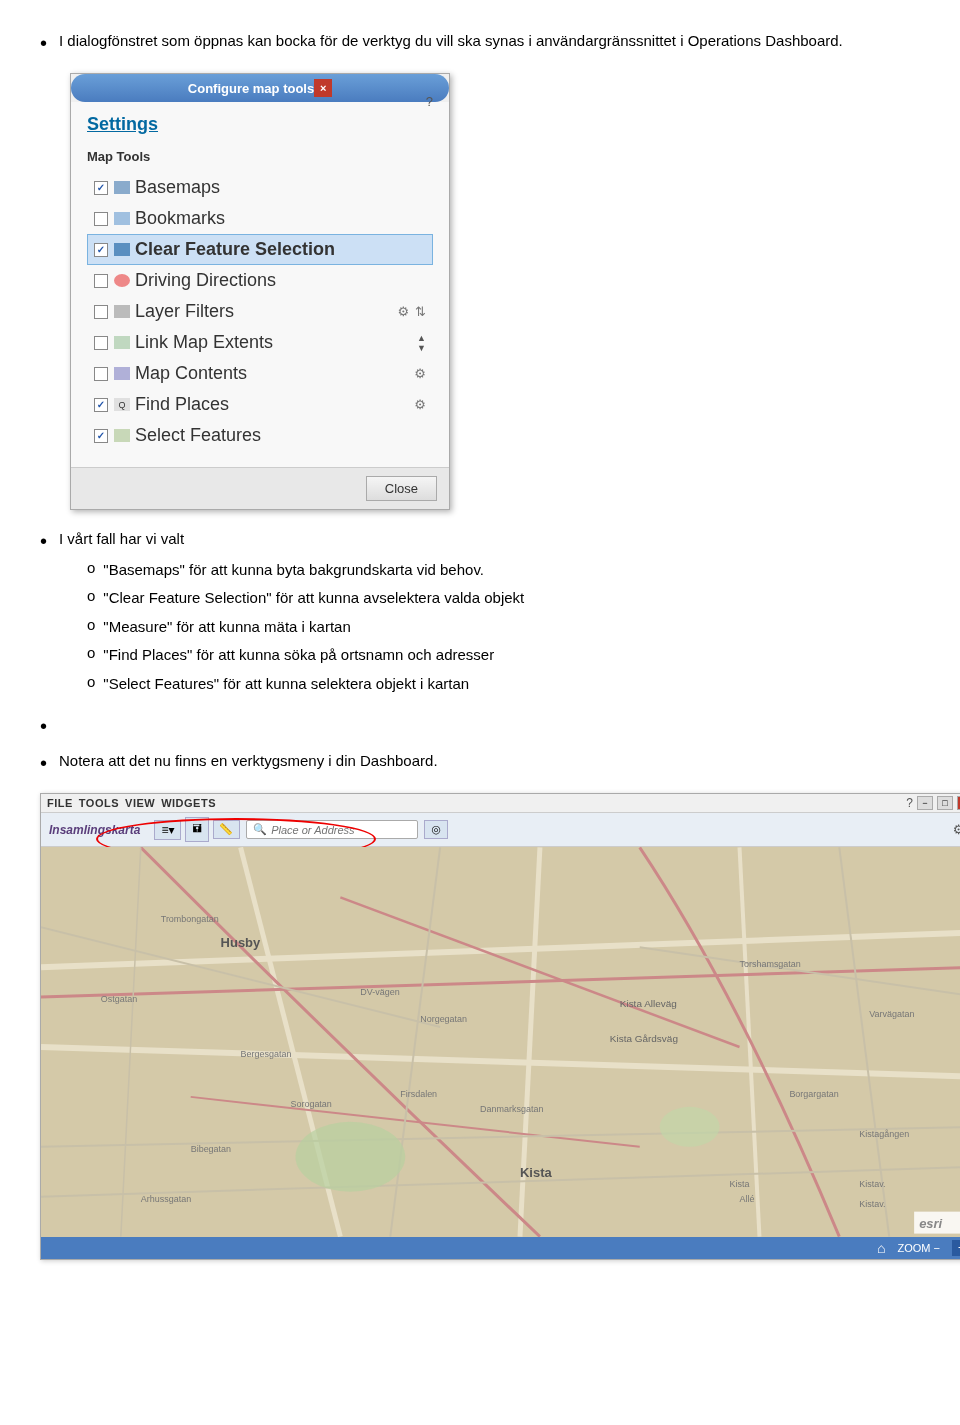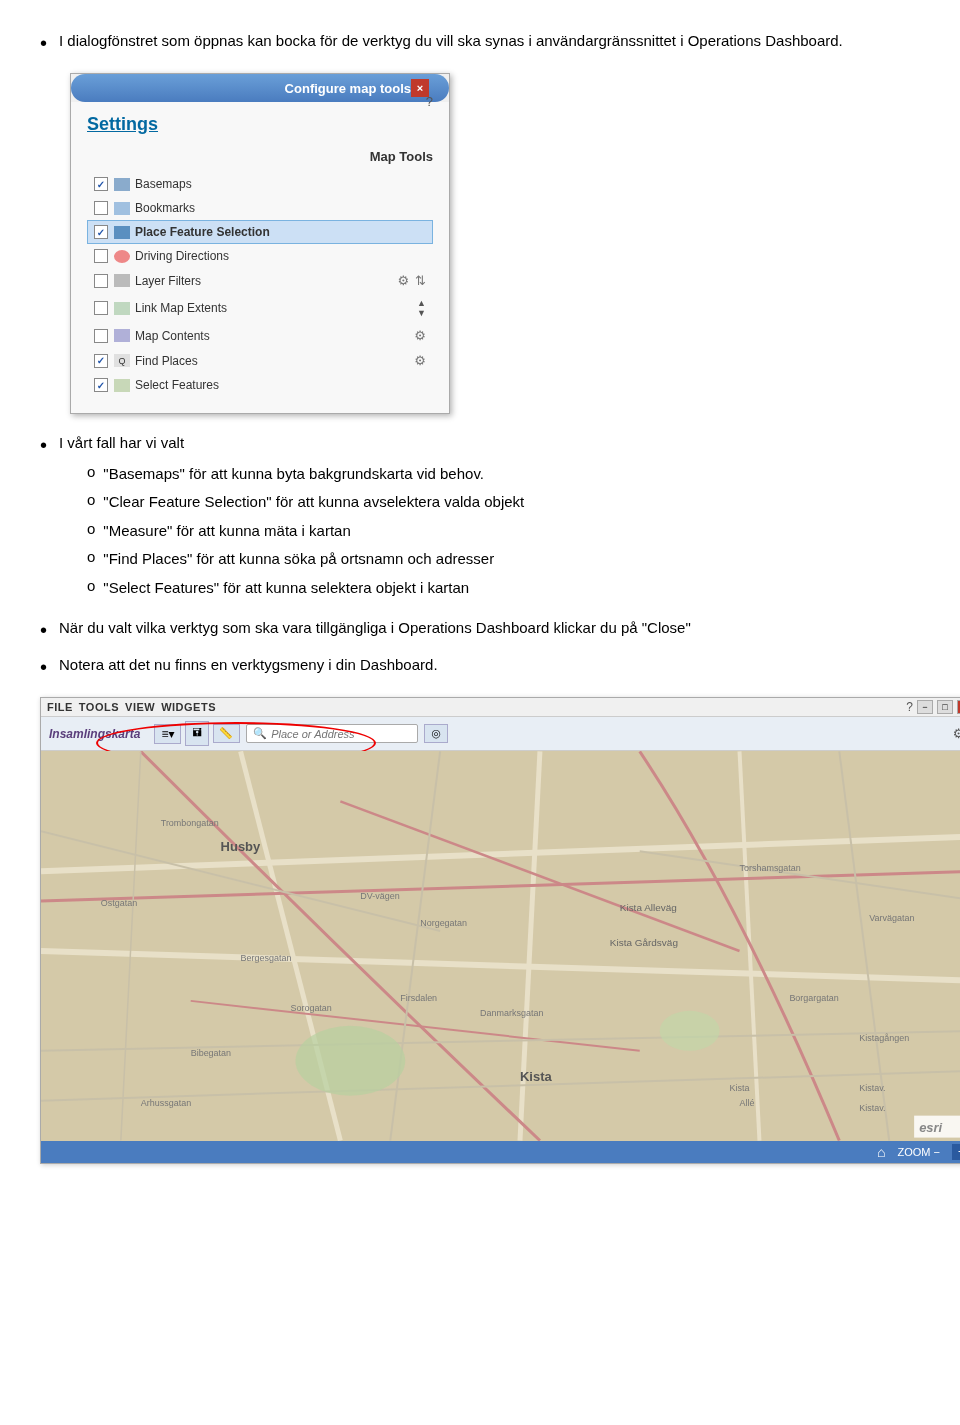--- a/index.html
+++ b/index.html
@@ -36,21 +36,21 @@
       width: 380px;
       border: 1px solid #aaa;
       background: #f0f0f0;
       box-shadow: 2px 2px 6px rgba(0,0,0,0.3);
     }
     .dialog-titlebar {
       background: linear-gradient(to bottom, #6a9fd8, #4a7cbf);
       padding: 5px 20px;
       display: flex;
       align-items: center;
-      justify-content: flex-end;
+      justify-content: center;
       border-radius: 14px;
     }
     .dialog-title-text {
       color: #fff;
       font-size: 13px;
       font-weight: bold;
     }
     .dialog-close-btn {
       background: #c0392b;
       color: #fff;
@@ -81,21 +81,20 @@
       color: #555;
       margin-top: -20px;
     }
     .dialog-section-title {
       font-size: 13px;
       font-weight: bold;
       color: #333;
       margin-bottom: 8px;
       margin-top: 6px;
       border-bottom: none;
-      text-align: right;
     }
     .dialog-items {
       list-style: none;
       padding: 0;
     }
     .dialog-item {
       display: flex;
       align-items: center;
       padding: 4px 6px;
       font-size: 13px;
@@ -128,21 +127,21 @@
     }
     .dialog-item .item-icon {
       width: 18px;
       height: 14px;
       background: #ccc;
       margin-right: 5px;
       flex-shrink: 0;
       display: inline-block;
     }
     .dialog-item .item-label {
-      font-size: 12px;
+      font-size: 18px;
     }
     .dialog-item .gear-icon {
       margin-left: auto;
       color: #777;
       font-size: 13px;
     }
     .dialog-footer {
       background: #e8e8e8;
       border-top: 1px solid #ccc;
       padding: 8px 12px;
@@ -349,21 +348,21 @@
 
         <li class="dialog-item">
           <span class="checkbox"></span>
           <span class="item-icon" style="background: #a0c0e0; width:16px; height:13px;"></span>
           <span class="item-label">Bookmarks</span>
         </li>
 
         <li class="dialog-item selected">
           <span class="checkbox checked"></span>
           <span class="item-icon" style="background: #5a8fc0; width:16px; height:13px;"></span>
-          <span class="item-label" style="font-weight:bold;">Place Feature Selection</span>
+          <span class="item-label" style="font-weight:bold;">Clear Feature Selection</span>
         </li>
 
         <li class="dialog-item">
           <span class="checkbox"></span>
           <span class="item-icon" style="background: #e88; width:16px; height:13px; border-radius:50%;"></span>
           <span class="item-label">Driving Directions</span>
         </li>
 
         <li class="dialog-item">
           <span class="checkbox"></span>
@@ -397,20 +396,23 @@
           <span class="item-label">Find Places</span>
           <span class="gear-icon">⚙</span>
         </li>
 
         <li class="dialog-item">
           <span class="checkbox checked"></span>
           <span class="item-icon" style="background: #c8d8b8; width:16px; height:13px;"></span>
           <span class="item-label">Select Features</span>
         </li>
       </ul>
+    </div>
+    <div class="dialog-footer">
+      <button class="dialog-close-button">Close</button>
     </div>
   </div>
 </div>
 
 <div class="bullet-item">
   <span class="bullet-dot">•</span>
   <div>
     <span class="bullet-text">I vårt fall har vi valt</span>
     <div class="sub-bullets">
       <div class="sub-bullet-item">
@@ -432,21 +434,20 @@
       <div class="sub-bullet-item">
         <span class="sub-bullet-label">o</span>
         <span class="sub-bullet-text">"Select Features" för att kunna selektera objekt i kartan</span>
       </div>
     </div>
   </div>
 </div>
 
 <div class="bullet-item" style="margin-top:10px;">
   <span class="bullet-dot">•</span>
-  <span class="bullet-text">När du valt vilka verktyg som ska vara tillgängliga i Operations Dashboard klickar du på "Close"</span>
 </div>
 
 <div class="bullet-item" style="margin-top:8px;">
   <span class="bullet-dot">•</span>
   <span class="bullet-text">Notera att det nu finns en verktygsmeny i din Dashboard.</span>
 </div>
 
 <div class="map-wrapper">
 
   <div class="map-toolbar">

